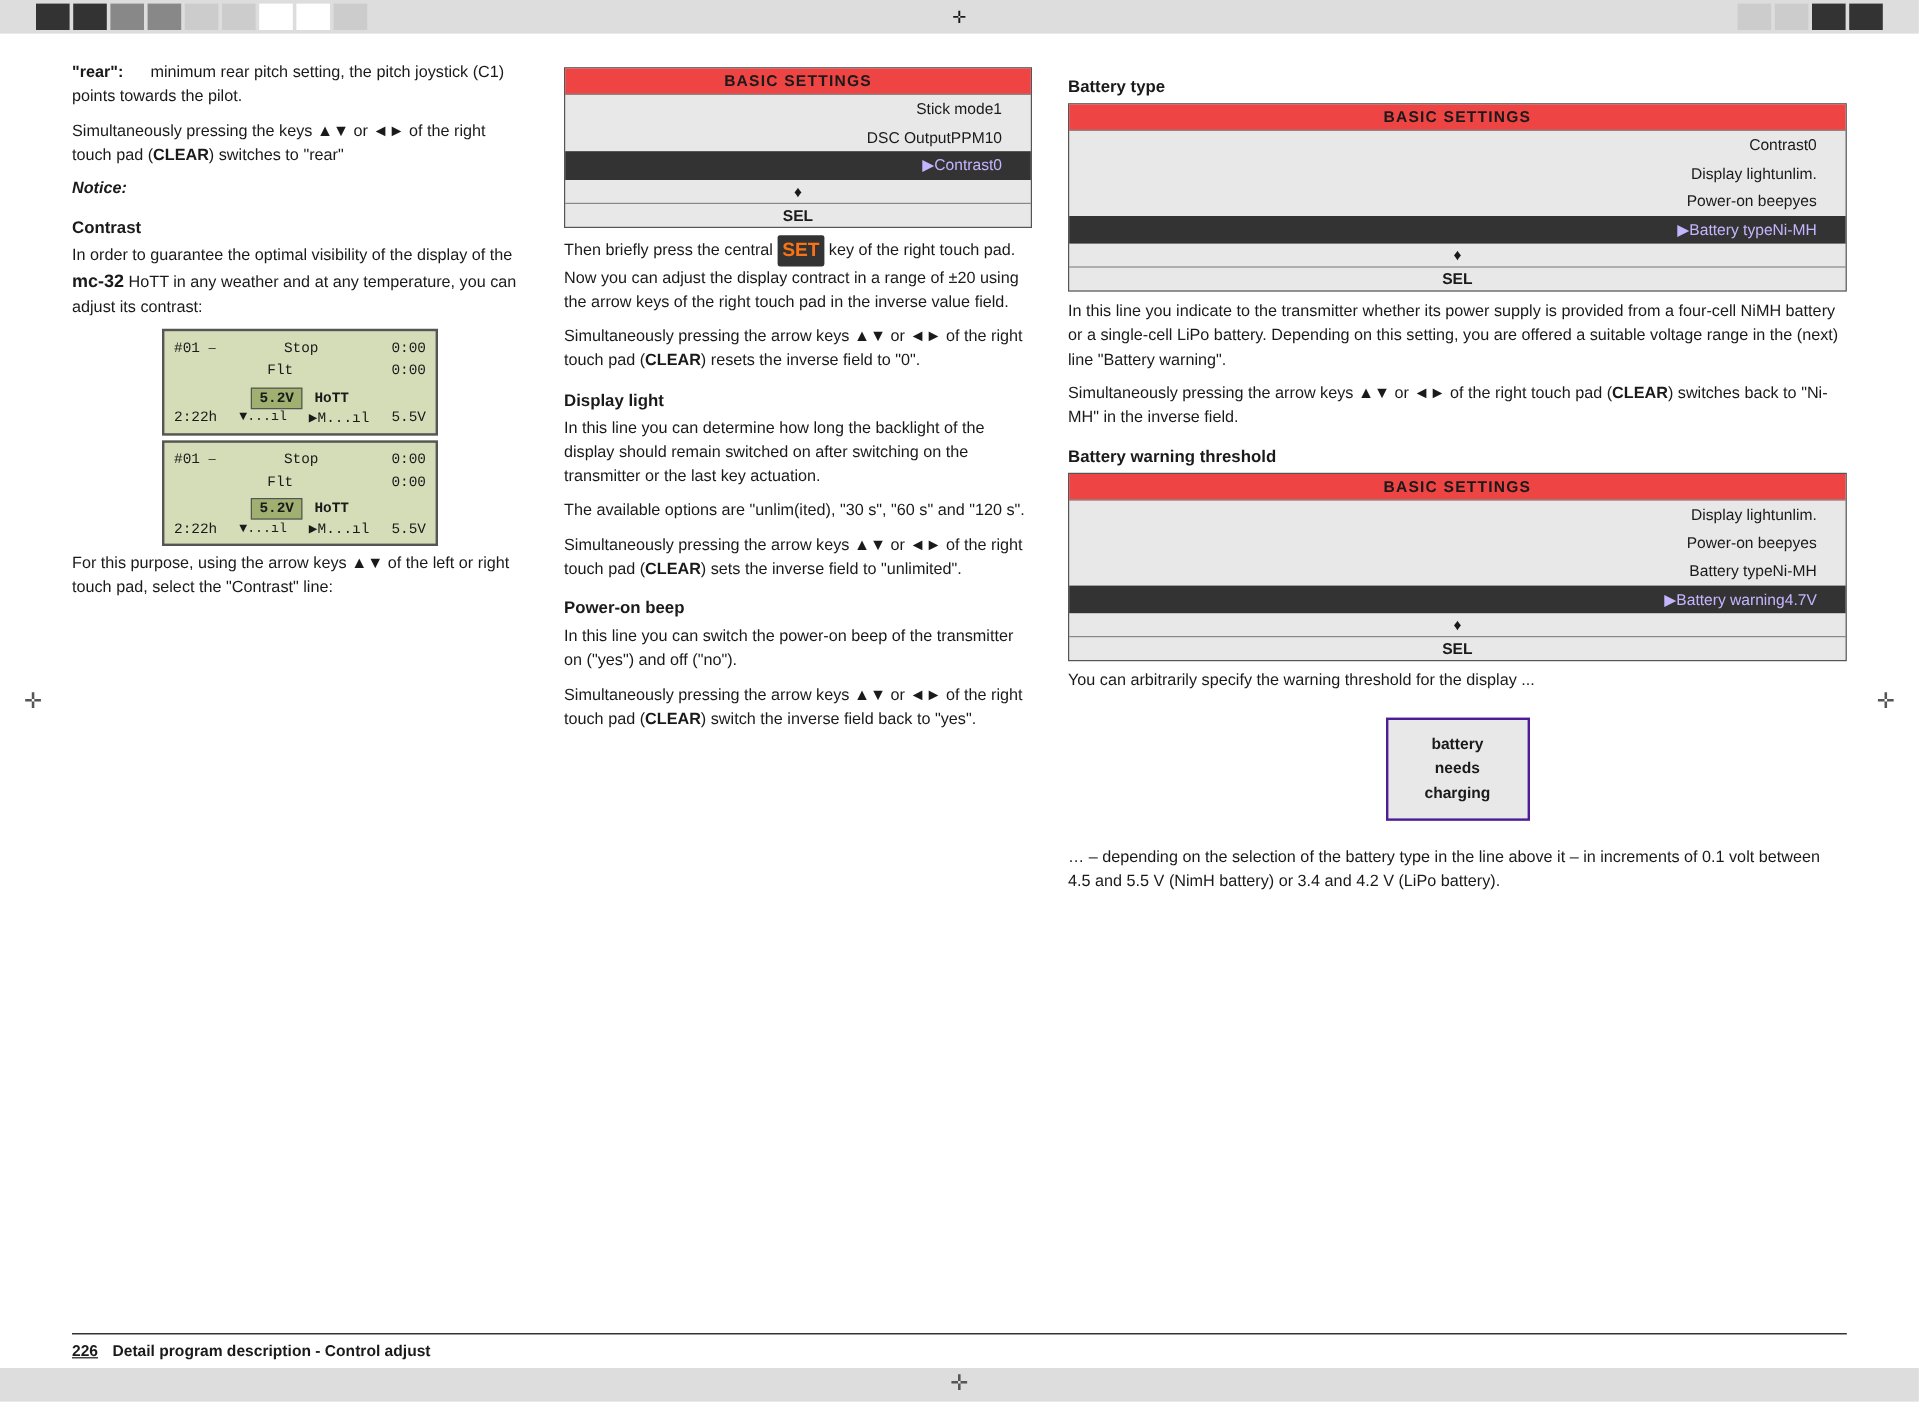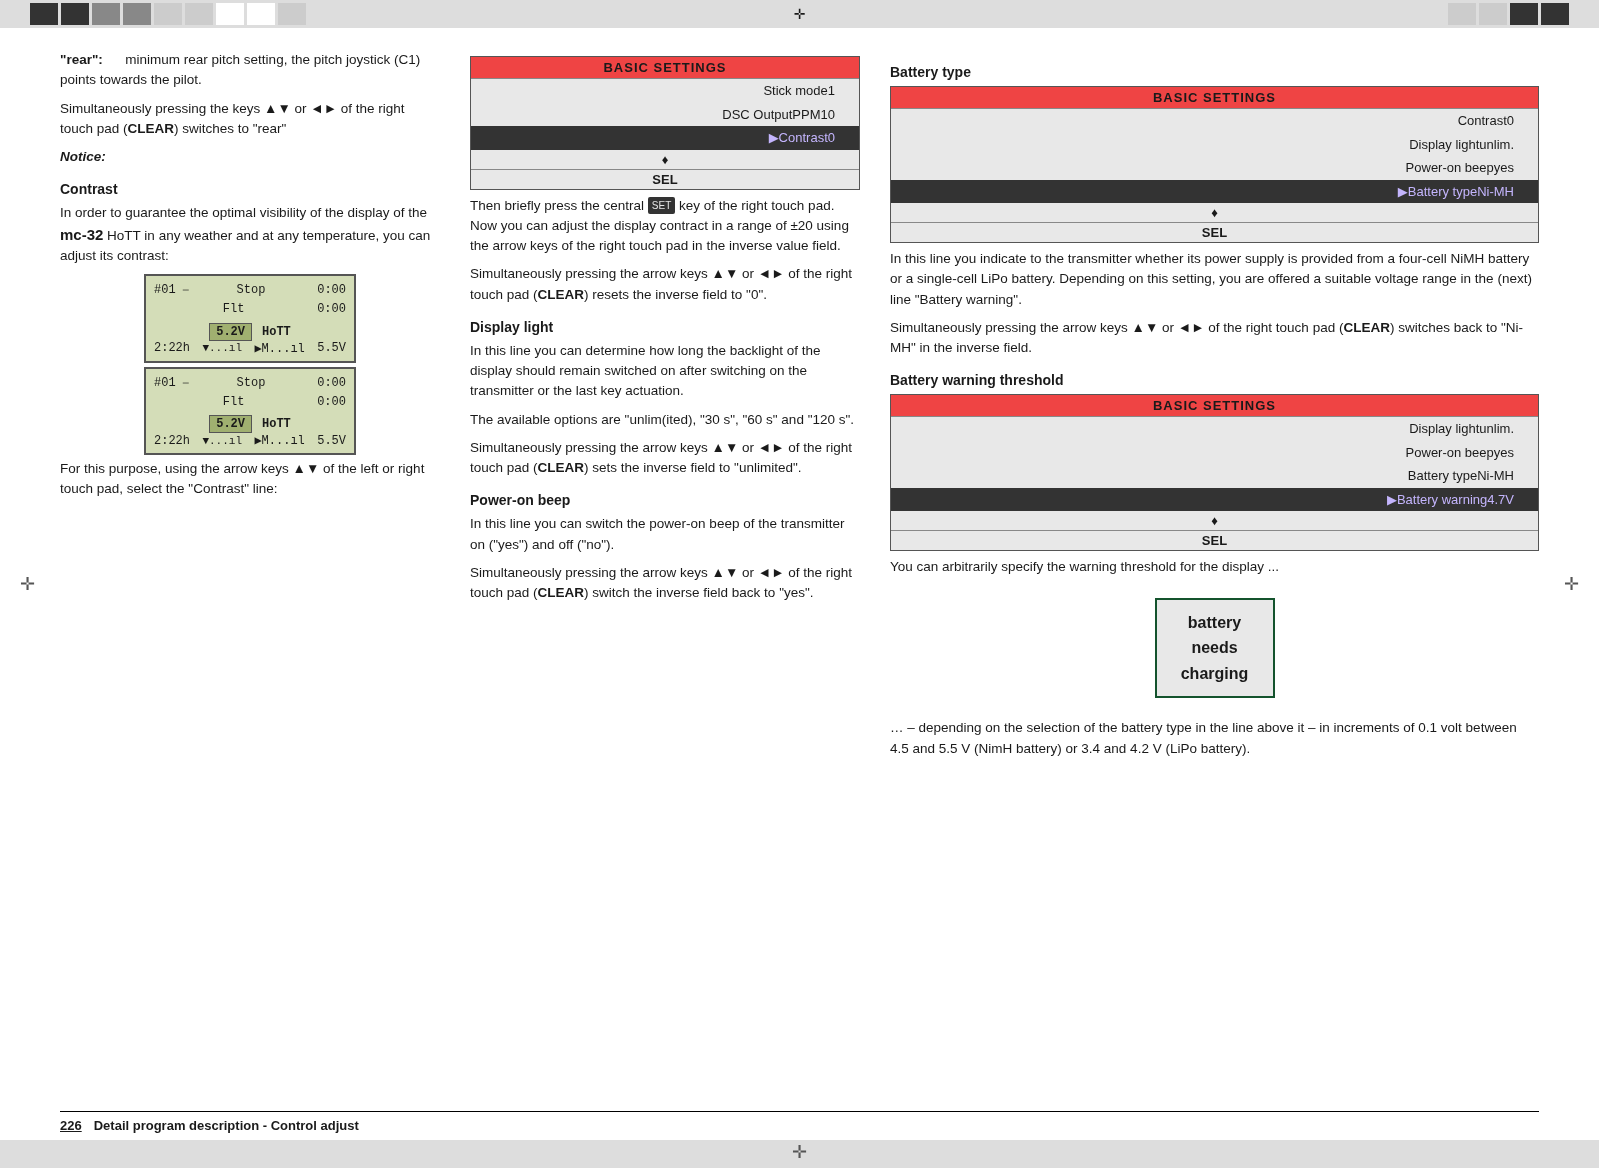--- a/index.html
+++ b/index.html
@@ -152,21 +152,21 @@
     }
 
     
     .lcd-box {
       border: 2px solid #555;
       background: #d4ddb8;
       padding: 5px 8px;
       font-family: 'Courier New', monospace;
       font-size: 12px;
       margin: 4px auto;
-      width: 212px;
+      width: 230px;
       position: relative;
     }
     .lcd-row {
       display: flex;
       justify-content: space-between;
       align-items: center;
       line-height: 1.6;
     }
     .lcd-center-row {
       display: flex;
@@ -228,39 +228,39 @@
     }
     .bs-arrow-row {
       display: flex;
       justify-content: center;
       padding: 2px 0;
       font-size: 13px;
     }
 
     
     .battery-warning-box {
-      border: 2px solid #14532d;
+      border: 2px solid #4c1d95;
       background: #e8e8e8;
       padding: 10px 20px;
       text-align: center;
-      font-size: 16px;
+      font-size: 13px;
       font-weight: bold;
       margin: 10px auto;
       display: inline-block;
       min-width: 120px;
       line-height: 1.6;
     }
 
     
     .set-box {
       display: inline-block;
       background: #333;
-      color: #e5e5e5;
-      font-weight: normal;
-      font-size: 10px;
+      color: #f97316;
+      font-weight: bold;
+      font-size: 16px;
       padding: 1px 4px;
       border-radius: 2px;
       vertical-align: middle;
     }
   </style>
 </head>
 <body>
 
 <div class="top-bar">
   <div class="top-bar-squares">

